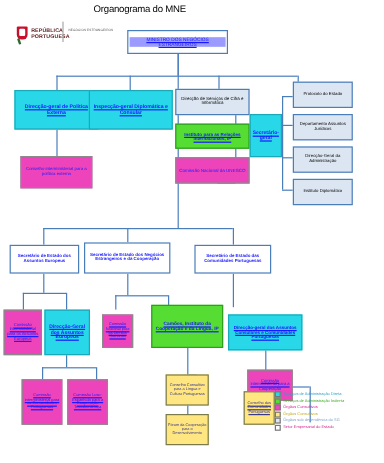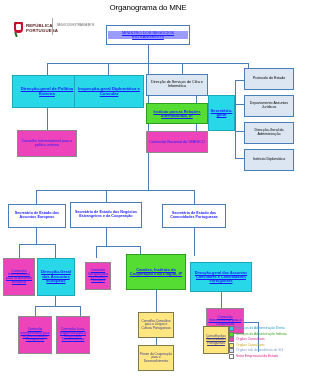--- a/index.html
+++ b/index.html
@@ -29,21 +29,21 @@
   .c-ltblue{background:#dce6f2;border:1px solid #4a7ebb;color:#000000;}
   .c-cyan{background:#28d8e8;border:1px solid #1aa9b8;color:#1a1aff;}
   .c-green{background:#55dd33;border:1px solid #2f9e1f;color:#1a1aff;}
   .c-magenta{background:#ee44bb;border:1px solid #8a8a8a;color:#1a1aff;}
   .c-yellow{background:#ffe680;border:1px solid #7a7a4a;color:#3a3a8a;}
   .u{text-decoration:underline;}
   .sel{background:#9a9aff;color:#1a1aff;text-decoration:underline;padding:0 1px;}
 
   #title{
     position:absolute;left:78px;top:3px;width:140px;
-    text-align:center;font-size:8px;color:#000;letter-spacing:-.2px;
+    text-align:left;font-size:8px;color:#000;letter-spacing:-.2px;
   }
   
   #logo{position:absolute;left:14px;top:18px;width:92px;height:20px;display:flex;align-items:center;}
   #shield{width:9px;height:13px;flex:0 0 9px;position:relative;}
   #shield .sh{position:absolute;left:0;top:0;width:9px;height:11px;
     background:#c8102e;border-radius:1px 1px 4px 4px;}
   #shield .sh:after{content:"";position:absolute;left:2px;top:2px;width:5px;height:6px;
     background:#ffffff;border-radius:1px;}
   #shield .stick{position:absolute;left:1px;top:10px;width:2px;height:5px;background:#2b6b2b;
     transform:rotate(-18deg);}

